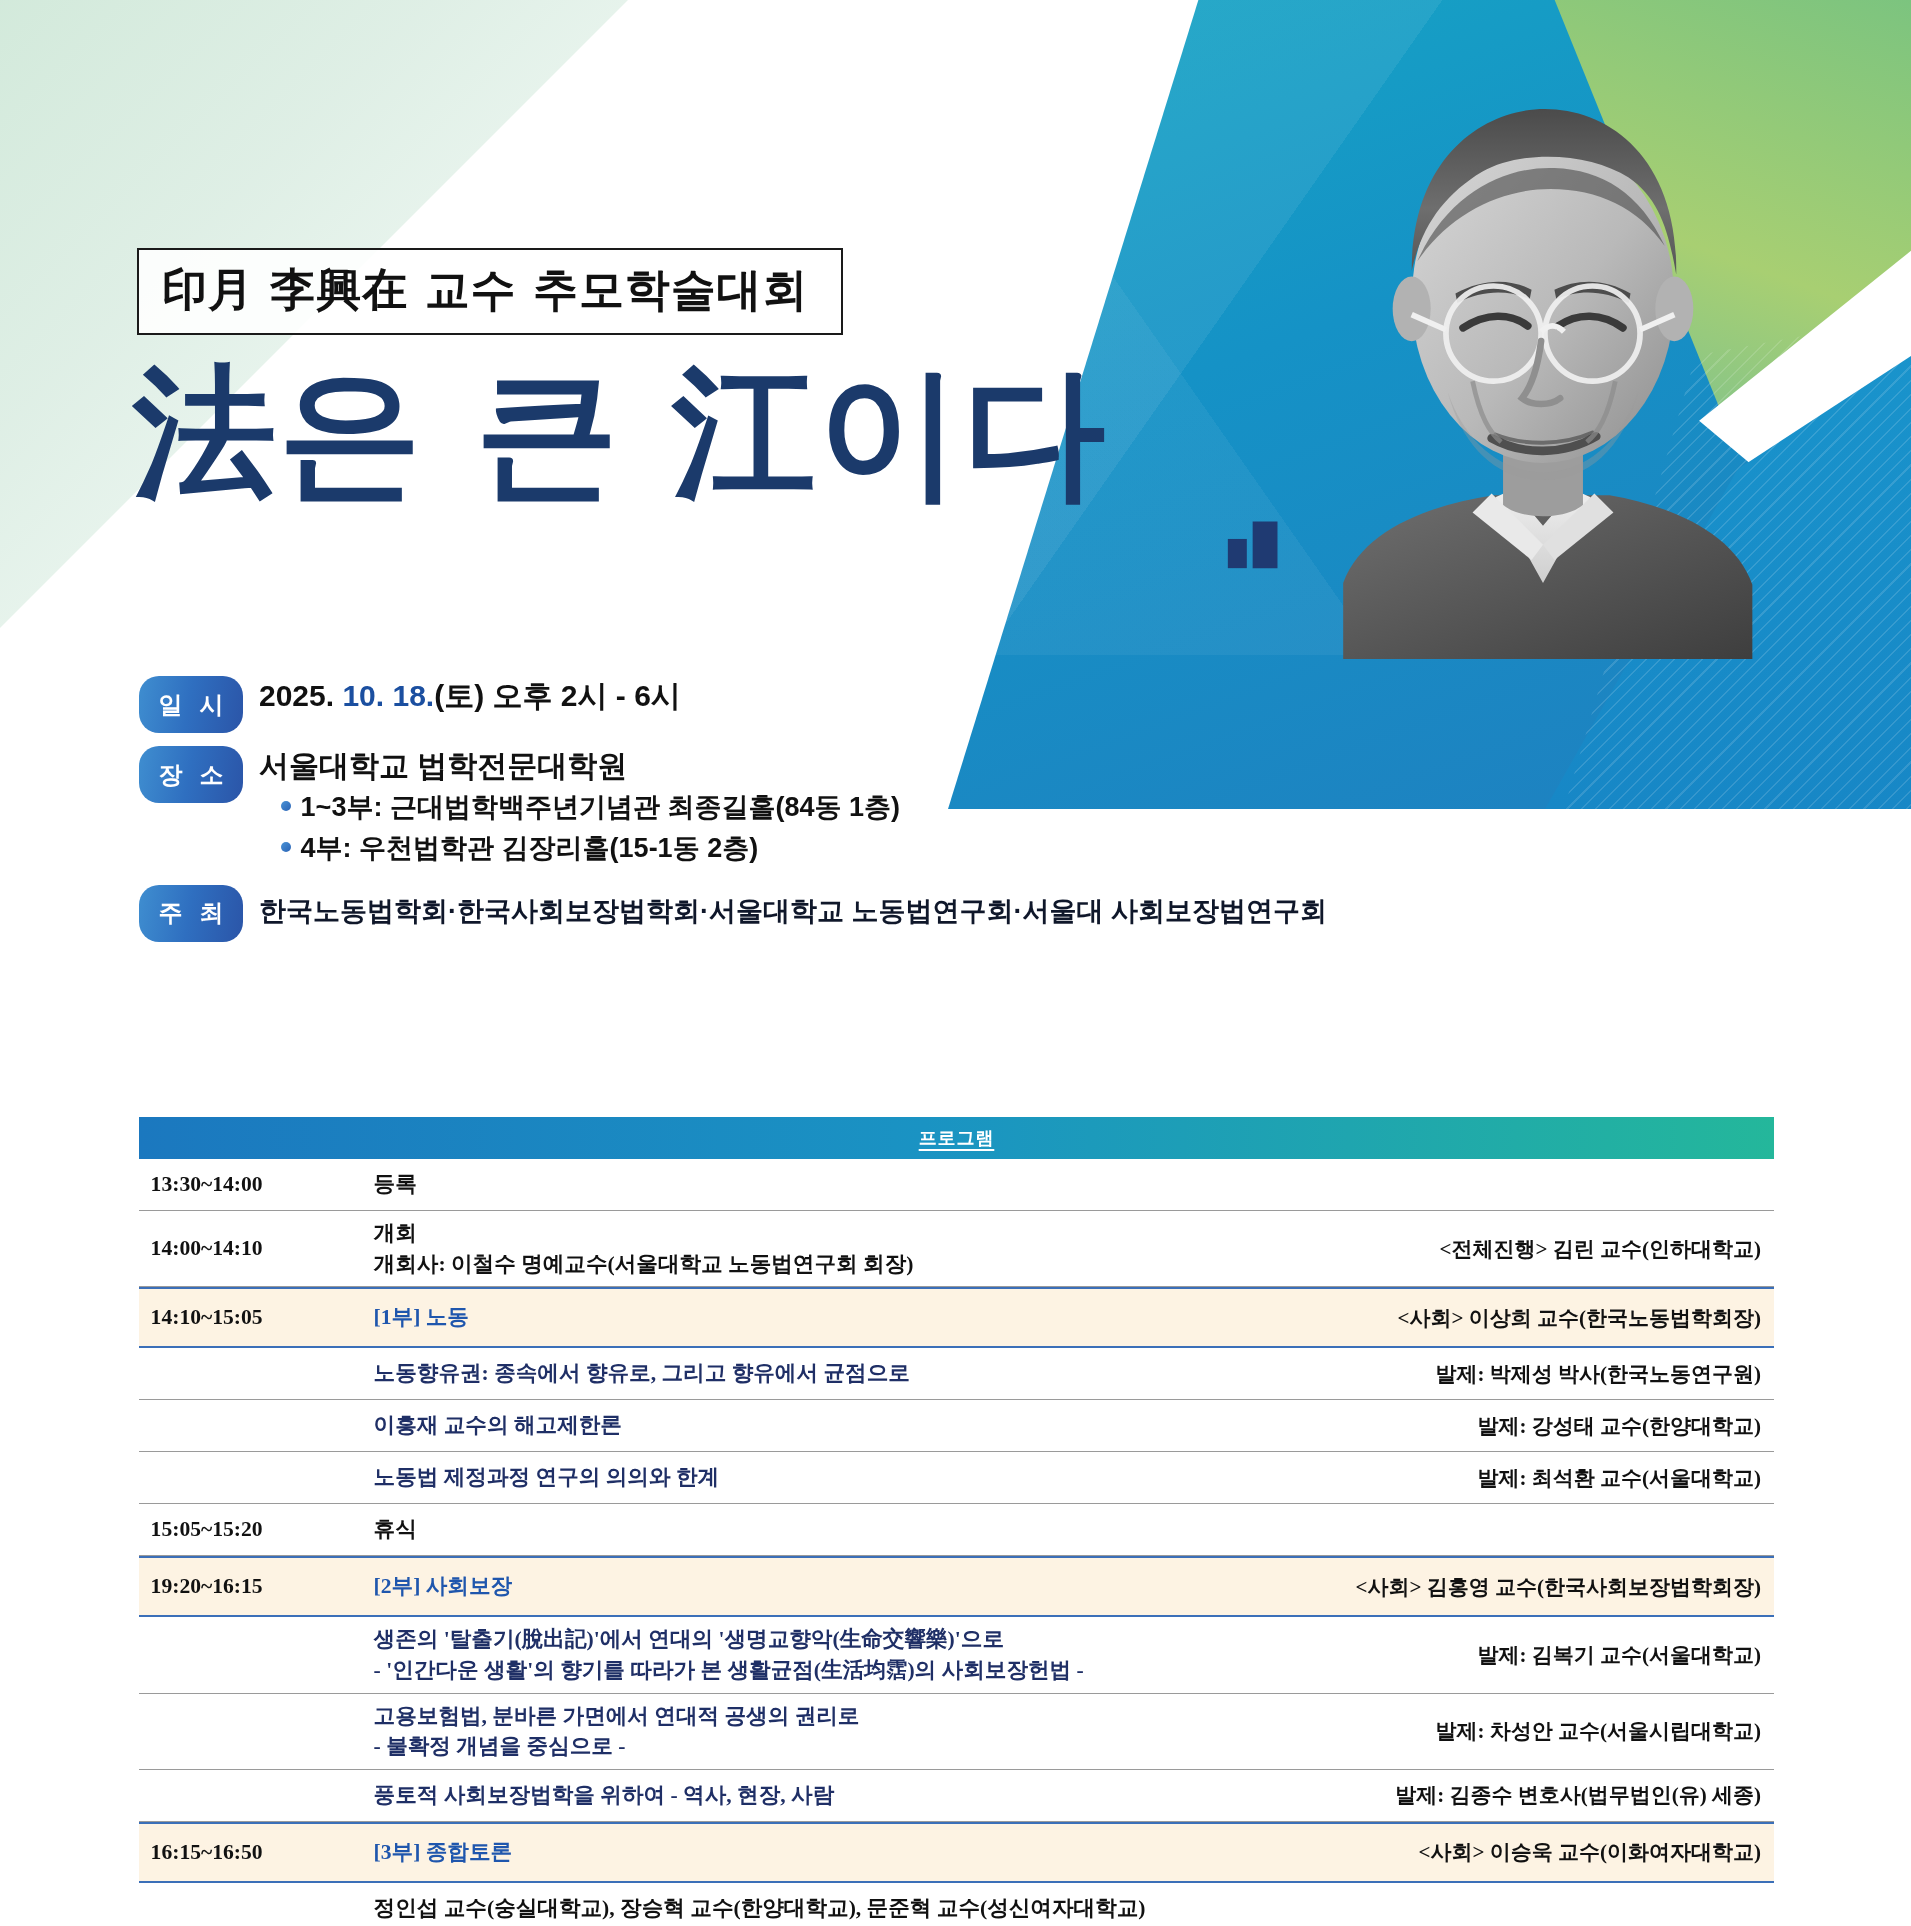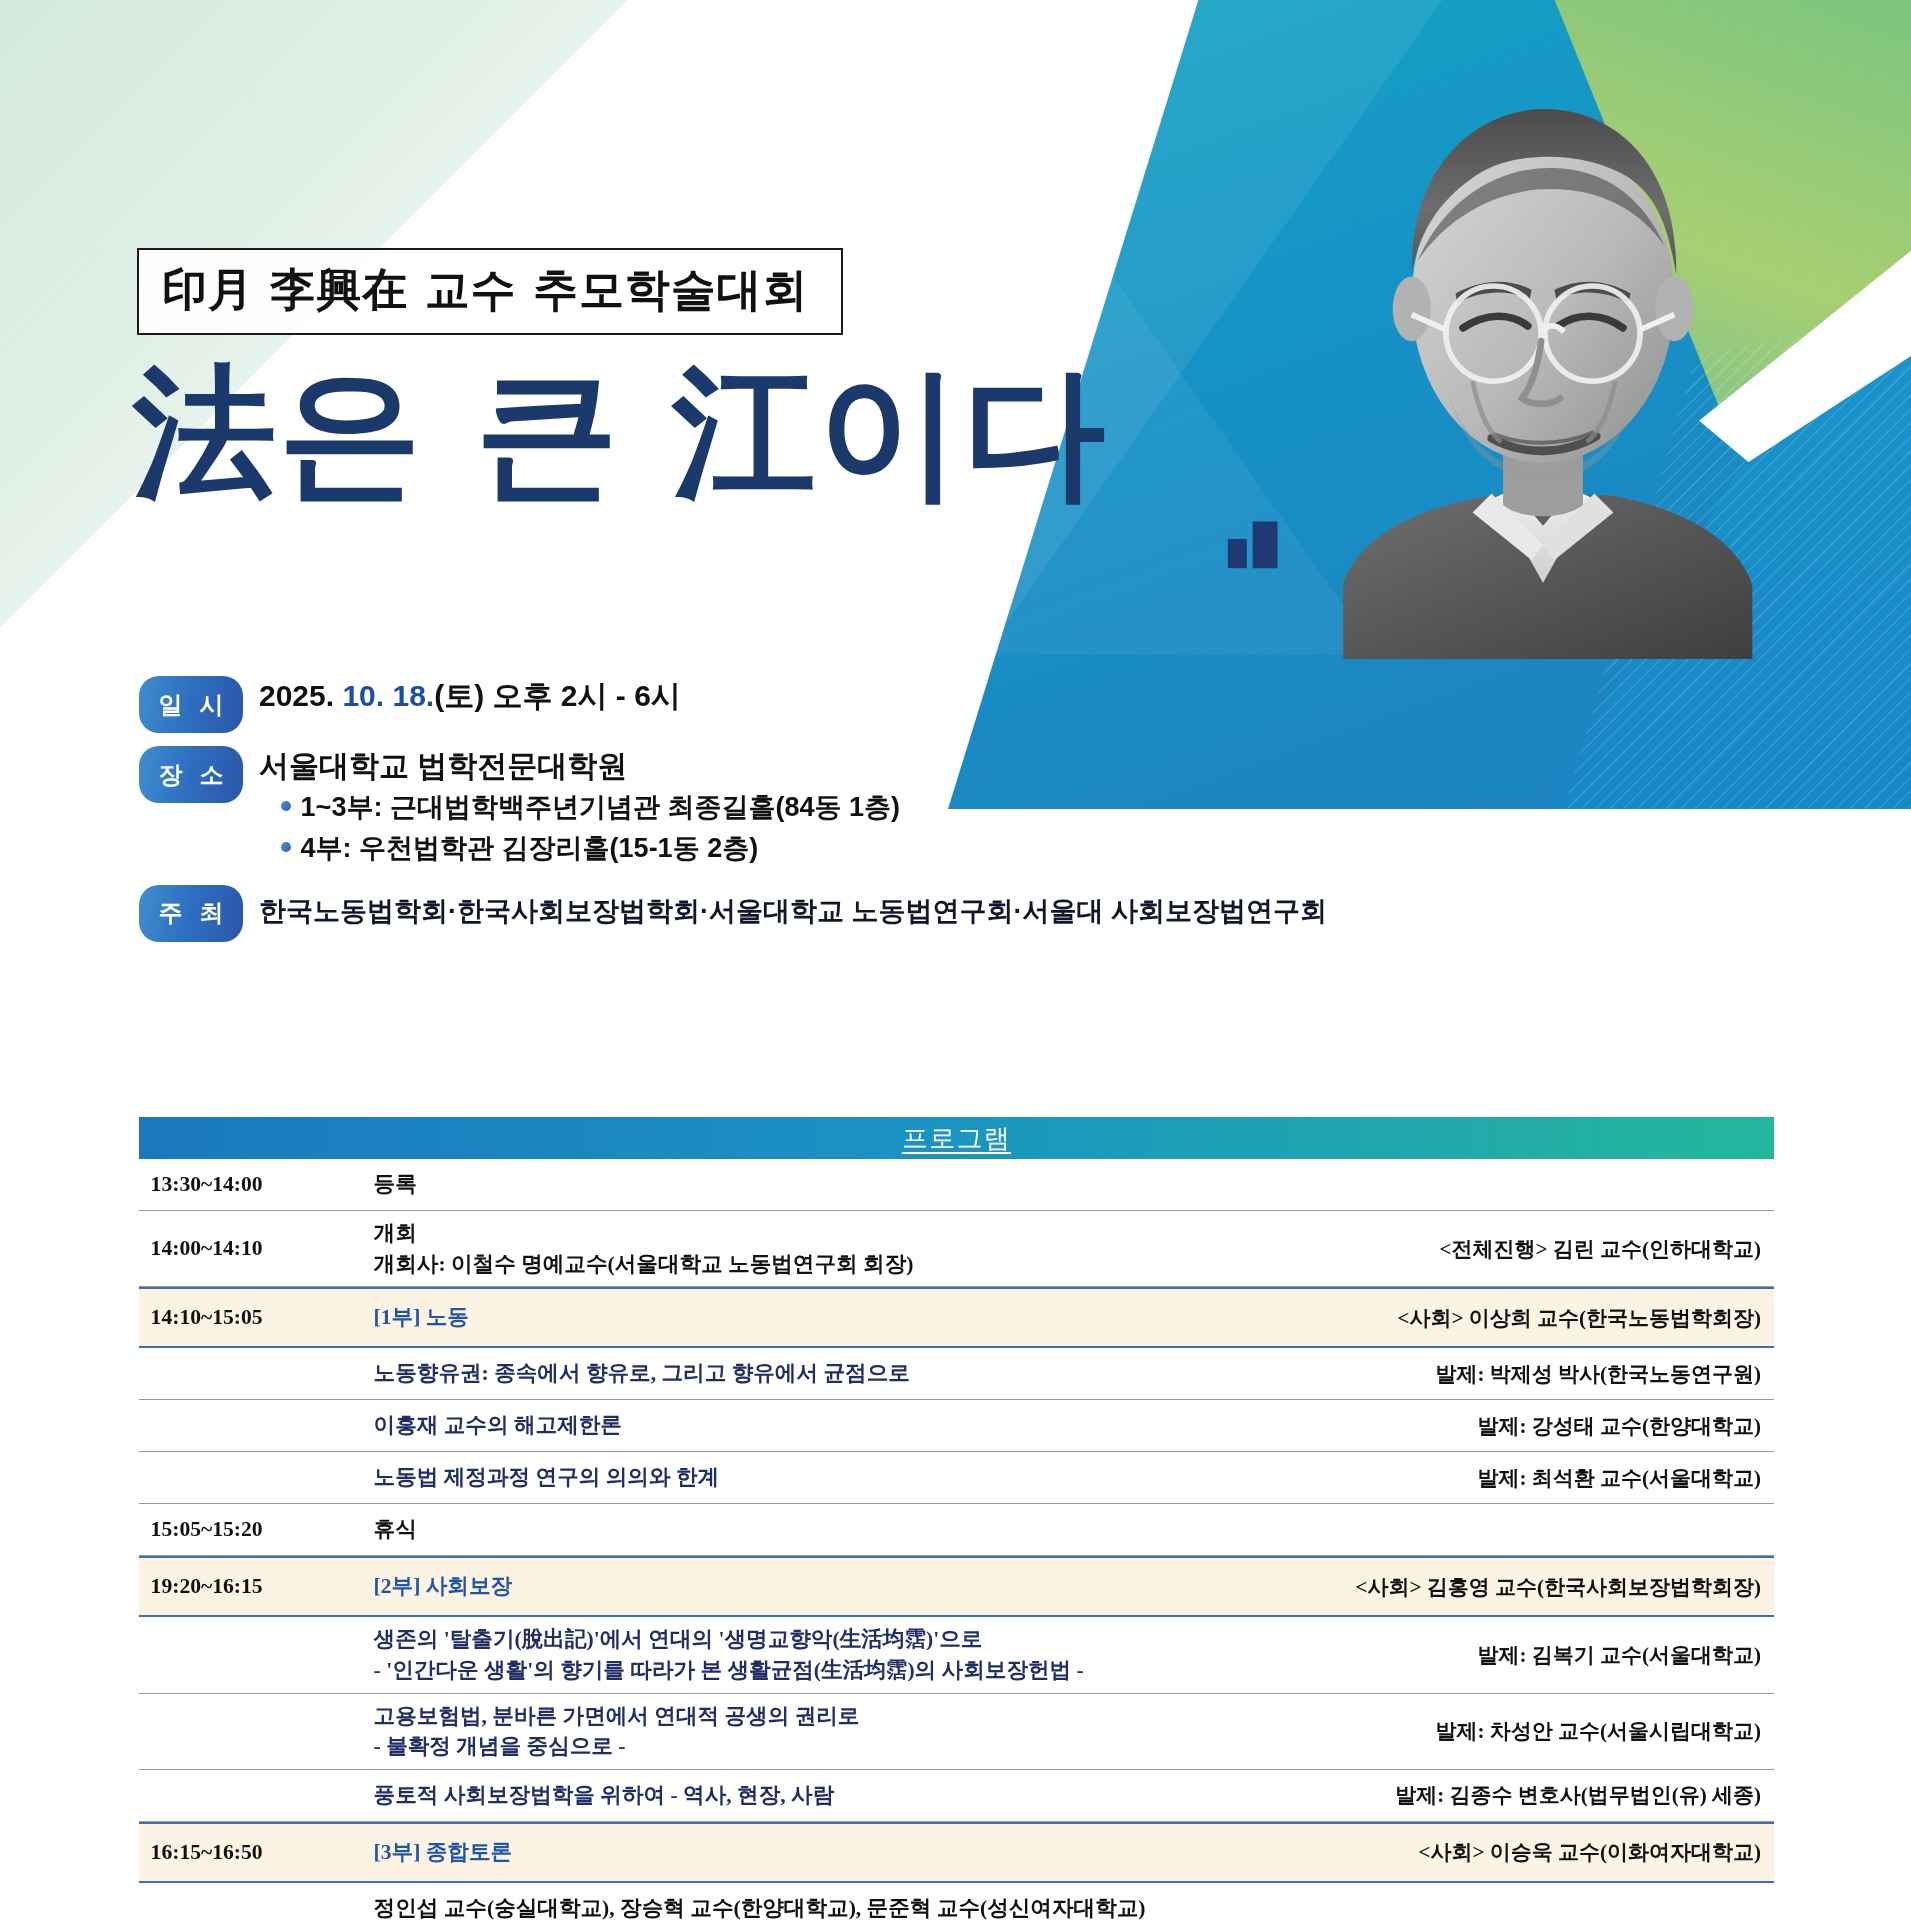--- a/index.html
+++ b/index.html
@@ -109,21 +109,21 @@
   .host-line{font-size:27px;font-weight:700;color:#0f172a;white-space:nowrap;padding-top:5.4px;}
 
   
   .prog{position:absolute;left:139px;top:1117px;width:1635px;}
   .prog-head{
     height:42px;
     background:linear-gradient(90deg,#1b78bf 0%, #1a93c3 48%, #24b79b 100%);
     display:flex;align-items:center;justify-content:center;
   }
   .prog-head span{
-    color:#fff;font-size:26px;font-weight:400;letter-spacing:.05em;
+    color:#fff;font-size:18px;font-weight:700;letter-spacing:.05em;
     text-decoration:underline;text-underline-offset:4.6px;text-decoration-thickness:1.9px;
   }
 
   .row{
     display:flex;align-items:center;
     border-bottom:1.5px solid #8a8a8a;
     min-height:37px;padding:7px 0;font-family:Liberation Serif, serif;
   }
   .row.part{
     background:#fdf3e3;
@@ -333,21 +333,21 @@
 
     <div class="row part">
       <div class="c-time">19:20~16:15</div>
       <div class="c-title blue">[2부] 사회보장</div>
       <div class="c-right">&lt;사회&gt; 김홍영 교수(한국사회보장법학회장)</div>
     </div>
 
     <div class="row thin">
       <div class="c-time"></div>
       <div class="c-title navy">
-        <span>생존의 '탈출기(脫出記)'에서 연대의 '생명교향악(生活均霑)'으로</span>
+        <span>생존의 '탈출기(脫出記)'에서 연대의 '생명교향악(生命交響樂)'으로</span>
         <span class="l2">- '인간다운 생활'의 향기를 따라가 본 생활균점(生活均霑)의 사회보장헌법 -</span>
       </div>
       <div class="c-right">발제: 김복기 교수(서울대학교)</div>
     </div>
 
     <div class="row thin">
       <div class="c-time"></div>
       <div class="c-title navy">
         <span>고용보험법, 분바른 가면에서 연대적 공생의 권리로</span>
         <span class="l2">- 불확정 개념을 중심으로 -</span>

